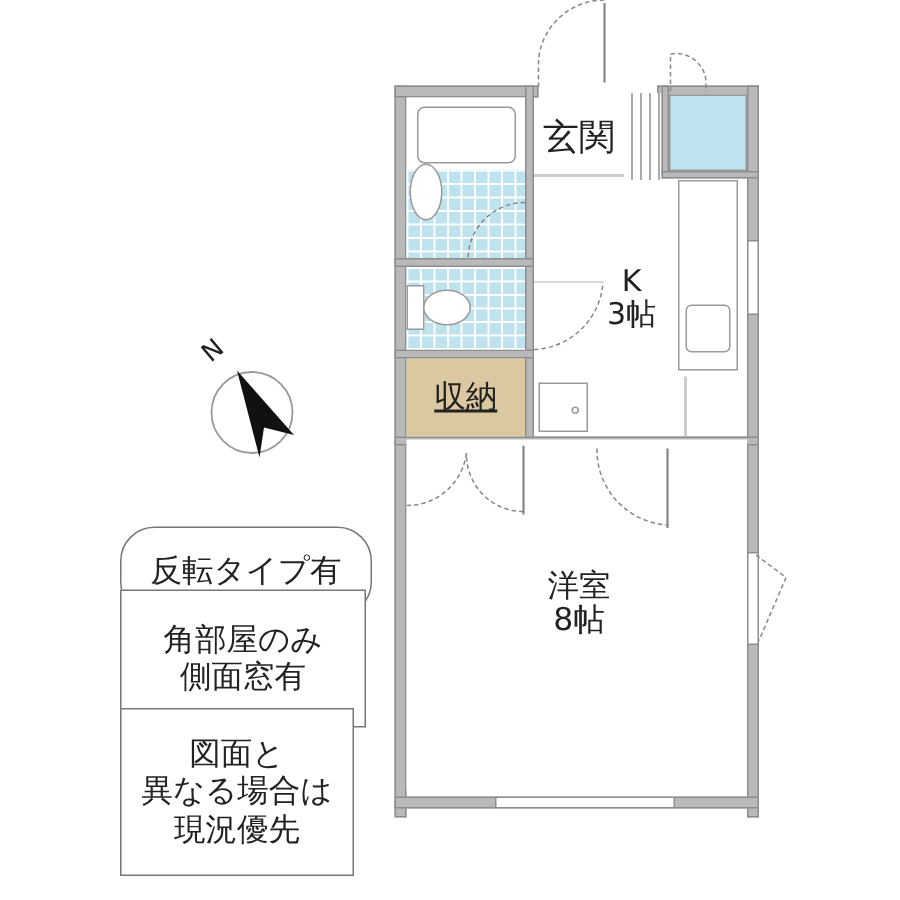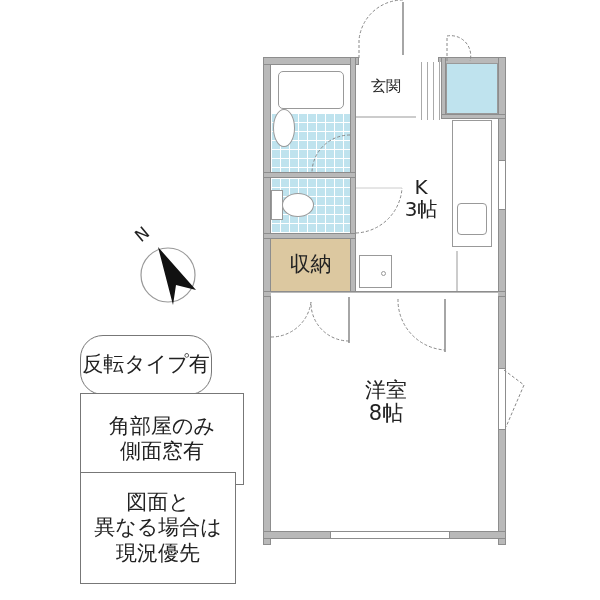--- a/index.html
+++ b/index.html
@@ -20,21 +20,21 @@
 <body>
 
 <div class="abs" style="left:128px;top:225px;width:70px;height:80px;">
   <svg width="80" height="85" viewBox="0 0 80 85" style="left:0;top:0;">
     <circle cx="40" cy="50" r="27" fill="none" stroke="#999" stroke-width="1.2"></circle>
     <polygon points="30,22 68,65 48,60 45,80" fill="#111"></polygon>
   </svg>
   <div class="label" style="left:8px;top:0;font-size:17px;transform:rotate(-40deg);">N</div>
 </div>
 
-<div class="legend-box" style="left:80px;top:335px;width:132px;height:60px;border-radius:23px;">反転タイプ有</div>
+<div class="legend-box" style="left:80px;top:351px;width:168px;height:60px;border-radius:23px;">反転タイプ有</div>
 <div class="legend-box" style="left:80px;top:393px;width:164px;height:92px;">角部屋のみ
 側面窓有</div>
 <div class="legend-box" style="left:80px;top:472px;width:156px;height:112px;">図面と
 異なる場合は
 現況優先</div>
 
 <div class="abs" style="left:0;top:0;width:600px;height:600px;">
 
   <div class="abs wall" style="left:263px;top:57px;width:8px;height:488px;"></div>
   <div class="abs wall" style="left:263px;top:57px;width:96px;height:8px;"></div>
@@ -57,25 +57,25 @@
       <path d="M79 70 A38 38 0 0 0 41 107" fill="none" stroke="#888" stroke-dasharray="3,2"></path>
     </svg>
   </div>
 
   <div class="abs tile" style="left:271px;top:178px;width:79px;height:55px;">
     <div class="abs" style="left:0;top:12px;width:12px;height:30px;border:1px solid #999;background:#fff;"></div>
     <div class="abs" style="left:11px;top:15px;width:32px;height:24px;border:1px solid #999;border-radius:50%;background:#fff;"></div>
   </div>
 
   <div class="abs" style="left:271px;top:239px;width:79px;height:52px;background:#dcc8a0;">
-    <div class="label" style="left:0;width:79px;top:14px;font-size:21px;">収納</div>
+    <div class="label" style="left:0;width:79px;top:14px;font-size:21px;text-decoration:underline;">収納</div>
   </div>
 
   <div class="abs" style="left:356px;top:62px;width:60px;height:56px;border-bottom:2px solid #ccc;">
-    <div class="label" style="left:0;width:60px;top:16px;font-size:15px;">玄関</div>
+    <div class="label" style="left:0;width:60px;top:16px;font-size:24px;">玄関</div>
   </div>
 
   <div class="abs" style="left:416px;top:62px;width:25px;height:58px;
        background:repeating-linear-gradient(90deg,#fff 0,#fff 5px,#aaa 5px,#aaa 6px);"></div>
 
   <svg width="90" height="60" style="left:355px;top:0;">
     <path d="M4 58 L4 40 A44 44 0 0 1 48 0" fill="none" stroke="#888" stroke-dasharray="3,2"></path>
     <line x1="48" y1="2" x2="48" y2="55" stroke="#888" stroke-width="1.5"></line>
   </svg>
 

